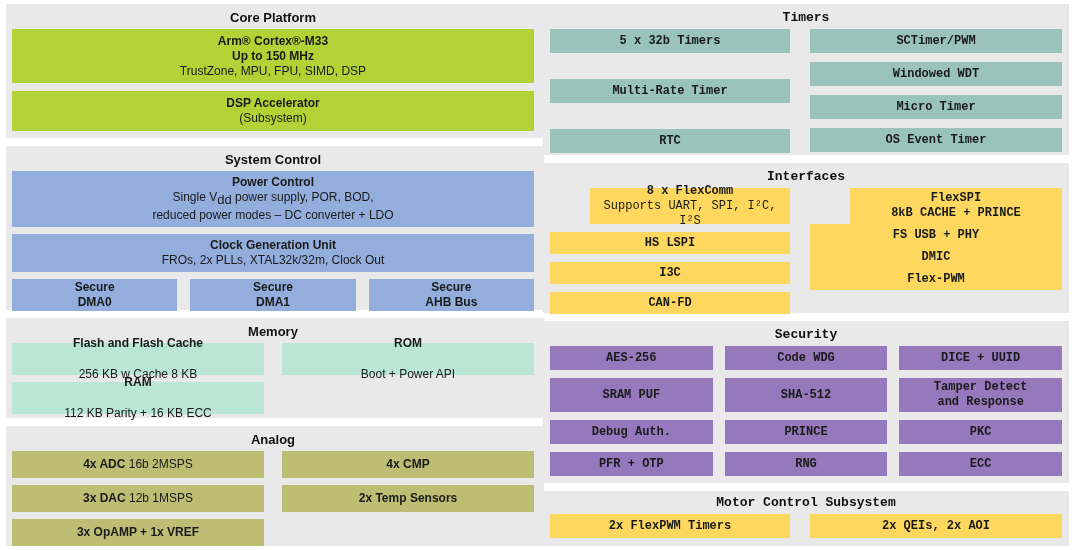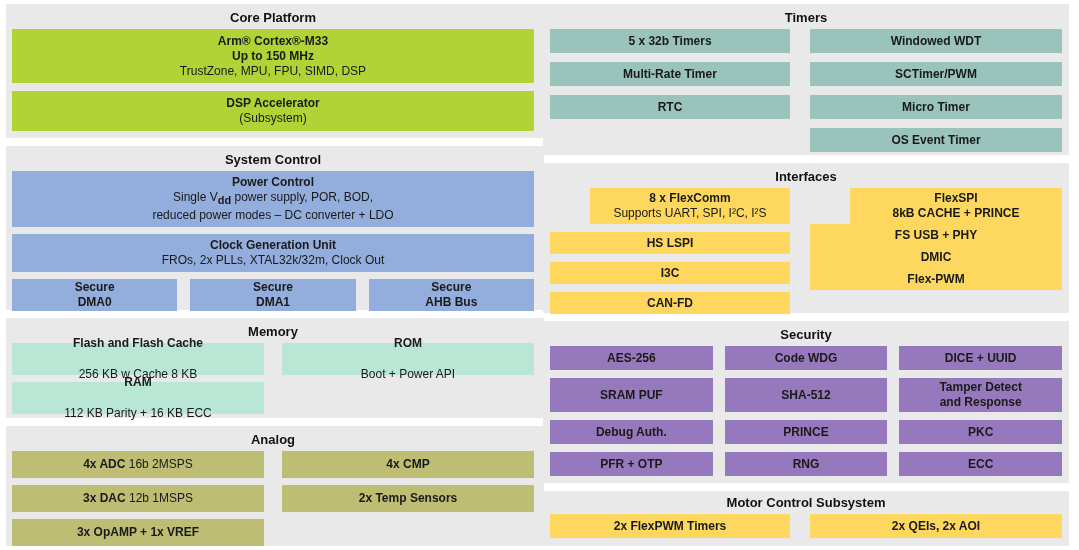--- a/index.html
+++ b/index.html
@@ -3,21 +3,21 @@
 <meta charset="utf-8">
 <style>
   html,body{margin:0;padding:0;background:#ffffff;}
   body{width:1079px;height:550px;font-family:"Liberation Sans",sans-serif;color:#1a1a1a;overflow:hidden;}
   .page{position:relative;width:1079px;height:550px;background:#ffffff;}
   .col{position:absolute;top:4px;display:flex;flex-direction:column;gap:8px;}
   .col-left{left:6px;width:538px;}
   .col-right{left:543px;width:526px;}
   .section{background:#e9e9e9;box-sizing:border-box;}
   .col-left .section{padding:3px 10px 4px 6px;}
-  .col-right .section{padding:3px 7px 4px 7px;}
+  .col-right .section{padding:3px 7px 4px 7px;font-family:Liberation Mono, monospace;}
   .section-title{text-align:center;font-weight:bold;font-size:13px;color:#111;padding:3px 0 4px;}
   .block{display:flex;flex-direction:column;justify-content:center;align-items:center;text-align:center;
          font-size:12px;line-height:15px;font-weight:bold;box-sizing:border-box;}
   .block .sub{font-weight:normal;}
   .pre{white-space:pre-line;}
   .green{background:#b2d335;}
   .blue{background:#93aedd;}
   .mint{background:#b9e6d5;gap:16px;}
   .olive{background:#bdbd73;}
   .teal{background:#99c3bb;}
@@ -26,21 +26,21 @@
   .mt8{margin-top:8px;}
   .mt7{margin-top:7px;}
   .g2{display:grid;grid-template-columns:1fr 1fr;column-gap:18px;row-gap:7px;}
   .g3{display:grid;grid-template-columns:1fr 1fr 1fr;column-gap:13px;}
   .twocol{display:grid;grid-template-columns:1fr 1.05fr;column-gap:20px;}
   .vstack{display:flex;flex-direction:column;}
   .secgrid{display:grid;grid-template-columns:1fr 1fr 1fr;grid-template-rows:24px 34px 24px 24px;
            column-gap:12px;row-gap:8px;}
   .h54{height:54px;} .h40{height:40px;} .h56{height:56px;} .h38{height:38px;} .h32{height:32px;}
   .h27{height:27px;} .h24{height:24px;} .h22{height:22px;} .h36{height:36px;margin-left:40px;}
-  sub.vdd{font-size:11px;font-weight:bold;}
+  sub.vdd{font-size:13px;font-weight:normal;}
 </style>
 </head>
 <body>
 
 <div class="page">
 
   <div class="col col-left">
 
     <div class="section" style="height:134px">
       <div class="section-title">Core Platform</div>
@@ -110,28 +110,28 @@
         <div></div>
       </div>
     </div>
   </div>
 
   <div class="col col-right">
 
     <div class="section" style="height:151px">
       <div class="section-title">Timers</div>
       <div class="twocol">
-        <div class="vstack" style="gap:9px">
+        <div class="vstack" style="gap:26px">
           <div class="block teal h24">5 x 32b Timers</div>
           <div class="block teal h24">Multi-Rate Timer</div>
           <div class="block teal h24">RTC</div>
         </div>
         <div class="vstack" style="gap:9px">
+          <div class="block teal h24">SCTimer/PWM</div>
           <div class="block teal h24">Windowed WDT</div>
-          <div class="block teal h24">SCTimer/PWM</div>
           <div class="block teal h24">Micro Timer</div>
           <div class="block teal h24">OS Event Timer</div>
         </div>
       </div>
     </div>
 
     <div class="section" style="height:150px">
       <div class="section-title">Interfaces</div>
       <div class="twocol">
         <div class="vstack" style="gap:8px">

